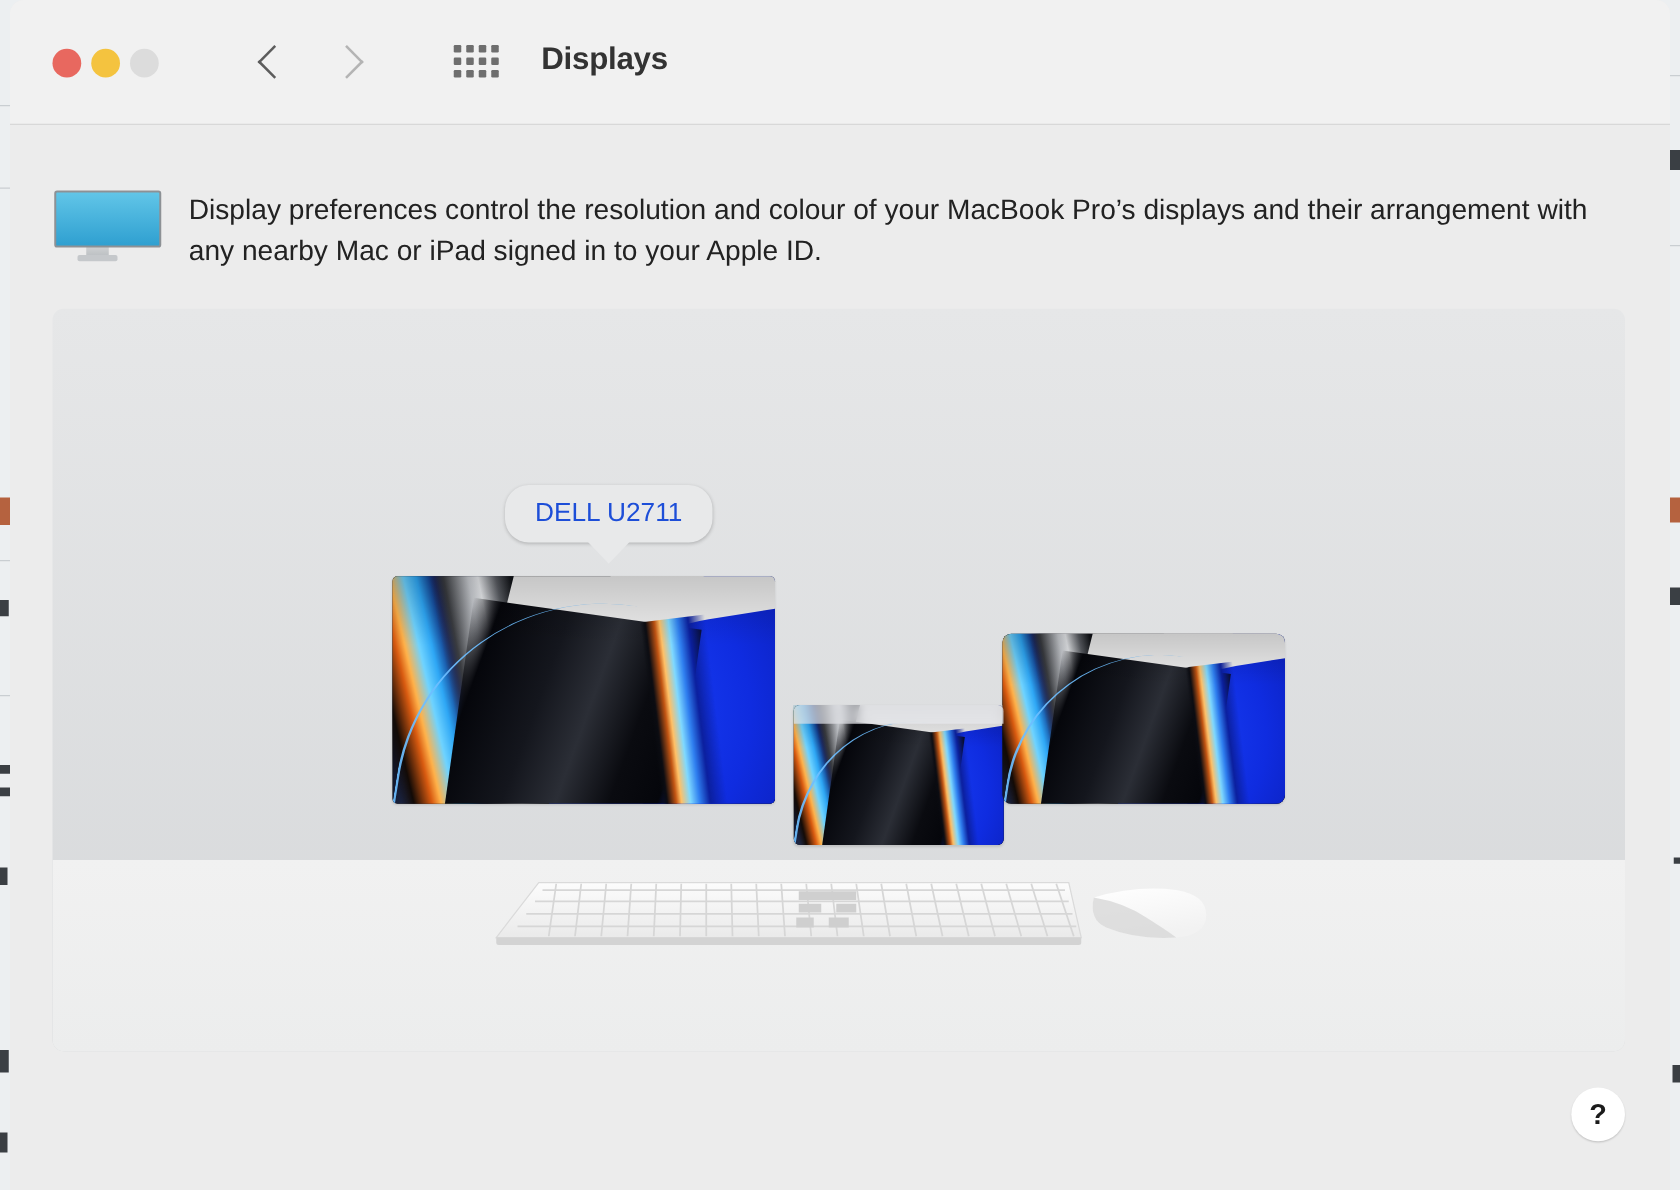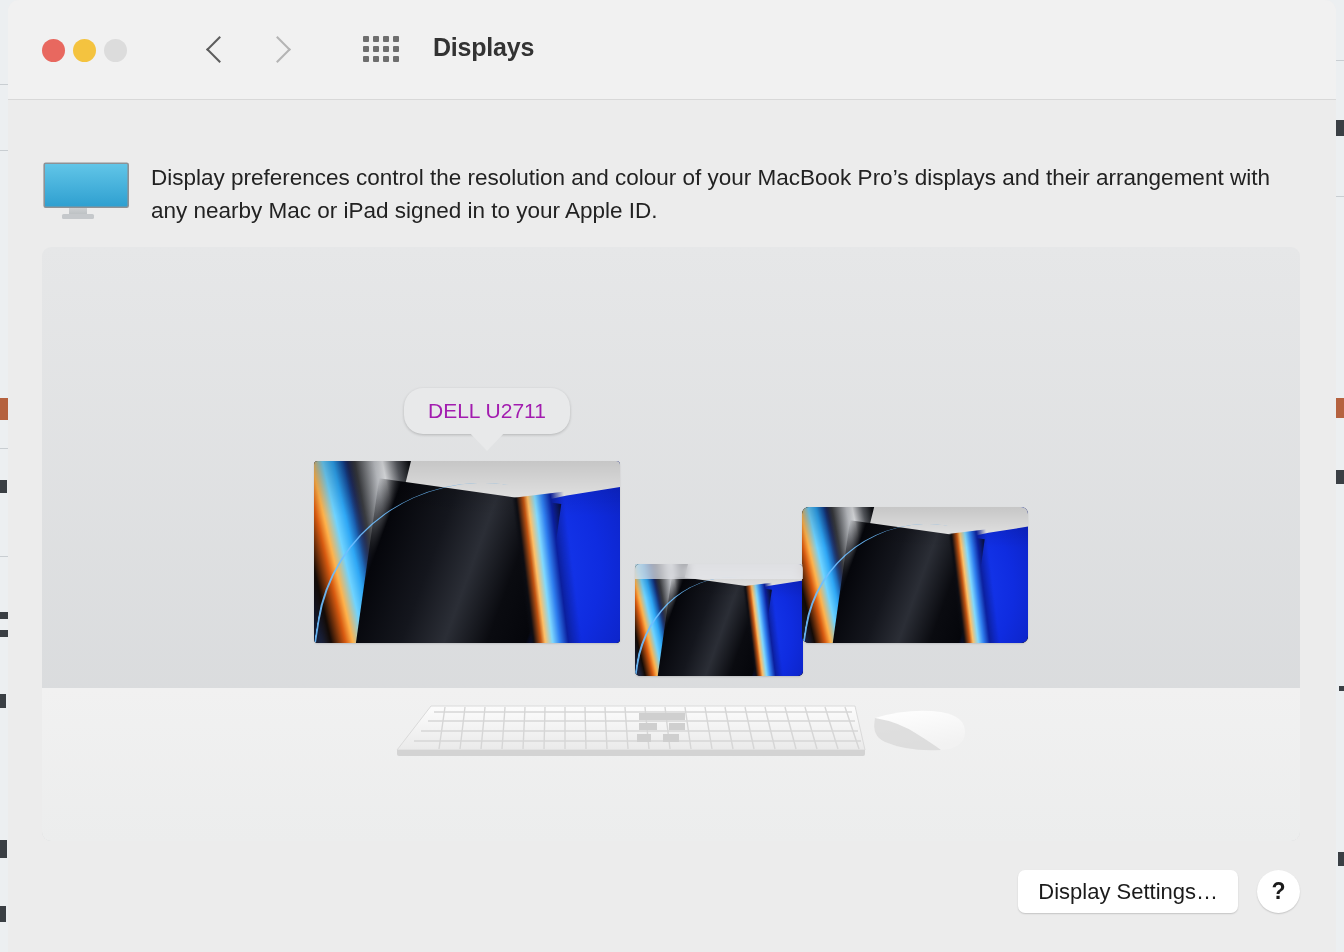--- a/index.html
+++ b/index.html
@@ -176,21 +176,21 @@
     color: #333;
     width: 250px;
   }
   #search-input::placeholder { color: #a8a8a8; }
 
   
   #content { position: relative; }
 
   #intro {
     position: absolute;
-    top: 57px;
+    top: 47px;
     left: 35px;
     right: 30px;
     display: flex;
     gap: 20px;
     align-items: flex-start;
   }
   #display-glyph {
     flex: none;
     width: 88px;
     padding-top: 5px;
@@ -377,21 +377,21 @@
 
   
   #dell-callout {
     position: absolute;
     left: 362px;
     top: 141px;
     background: #e8e9ea;
     border-radius: 19px;
     padding: 11px 24px;
     font-size: 21px;
-    color: #a21caf;
+    color: #1d4ed8;
     box-shadow: 0 1px 3px rgba(0,0,0,0.20);
     z-index: 10;
   }
   #dell-callout::after {
     content: "";
     position: absolute;
     left: 50%;
     bottom: -17px;
     transform: translateX(-50%);
     width: 0; height: 0;
@@ -655,18 +655,17 @@
             </defs>
             <path d="M6 10 Q40 0 72 4 Q96 8 96 24 Q96 40 72 42 Q40 44 16 34 Q2 28 6 10 Z" fill="url(#mz)"></path>
             <path d="M6 10 Q30 14 48 26 Q64 36 72 42 Q40 44 16 34 Q2 28 6 10 Z" fill="#d6d6d6" opacity="0.75"></path>
           </svg>
         </div>
       </div>
 
     </div>
 
     <div id="buttons">
-      <button class="btn">Display Settings…</button>
       <button class="btn help">?</button>
     </div>
 
   </div>
 </div>
 
 </body></html>

